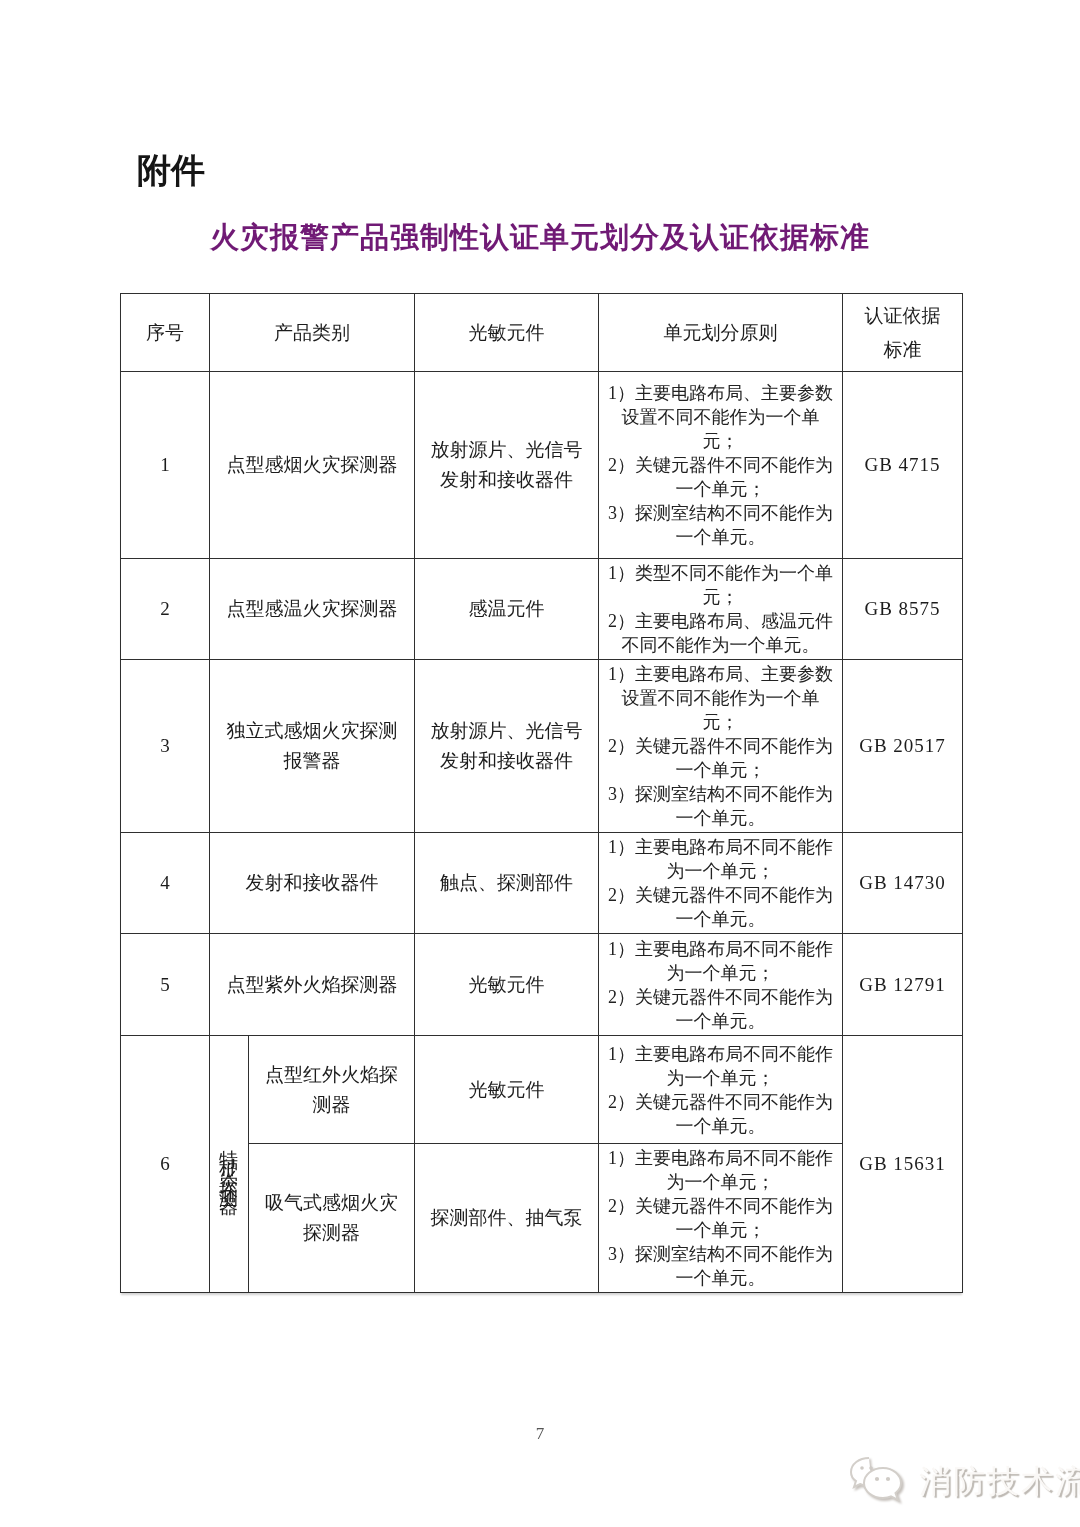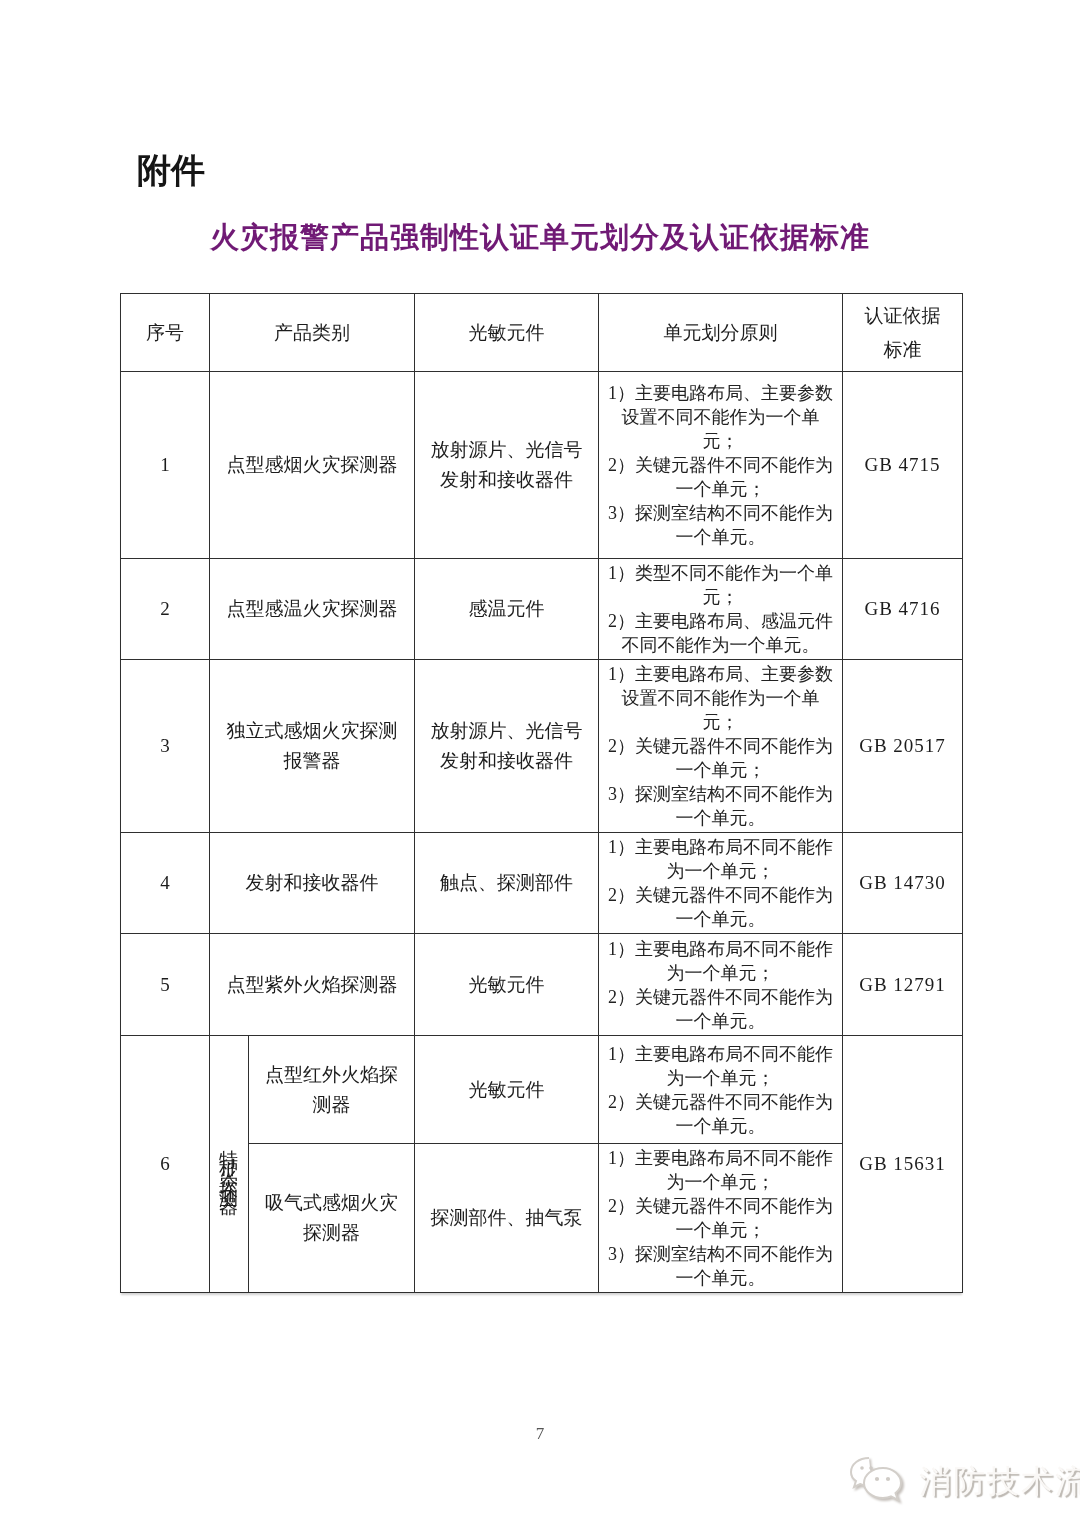--- a/index.html
+++ b/index.html
@@ -121,21 +121,21 @@
     </tr>
 
     <tr class="h-r2">
       <td>2</td>
       <td colspan="2" class="prelines">点型感温火灾探测器</td>
       <td class="prelines">感温元件</td>
       <td class="principle">
         <div class="principle-item">1）类型不同不能作为一个单元；</div>
         <div class="principle-item">2）主要电路布局、感温元件不同不能作为一个单元。</div>
       </td>
-      <td class="standard">GB 4716</td>
+      <td class="standard">GB 8575</td>
     </tr>
 
     <tr class="h-r3">
       <td>3</td>
       <td colspan="2" class="prelines">独立式感烟火灾探测
 报警器</td>
       <td class="prelines">放射源片、光信号
 发射和接收器件</td>
       <td class="principle">
         <div class="principle-item">1）主要电路布局、主要参数设置不同不能作为一个单元；</div>

